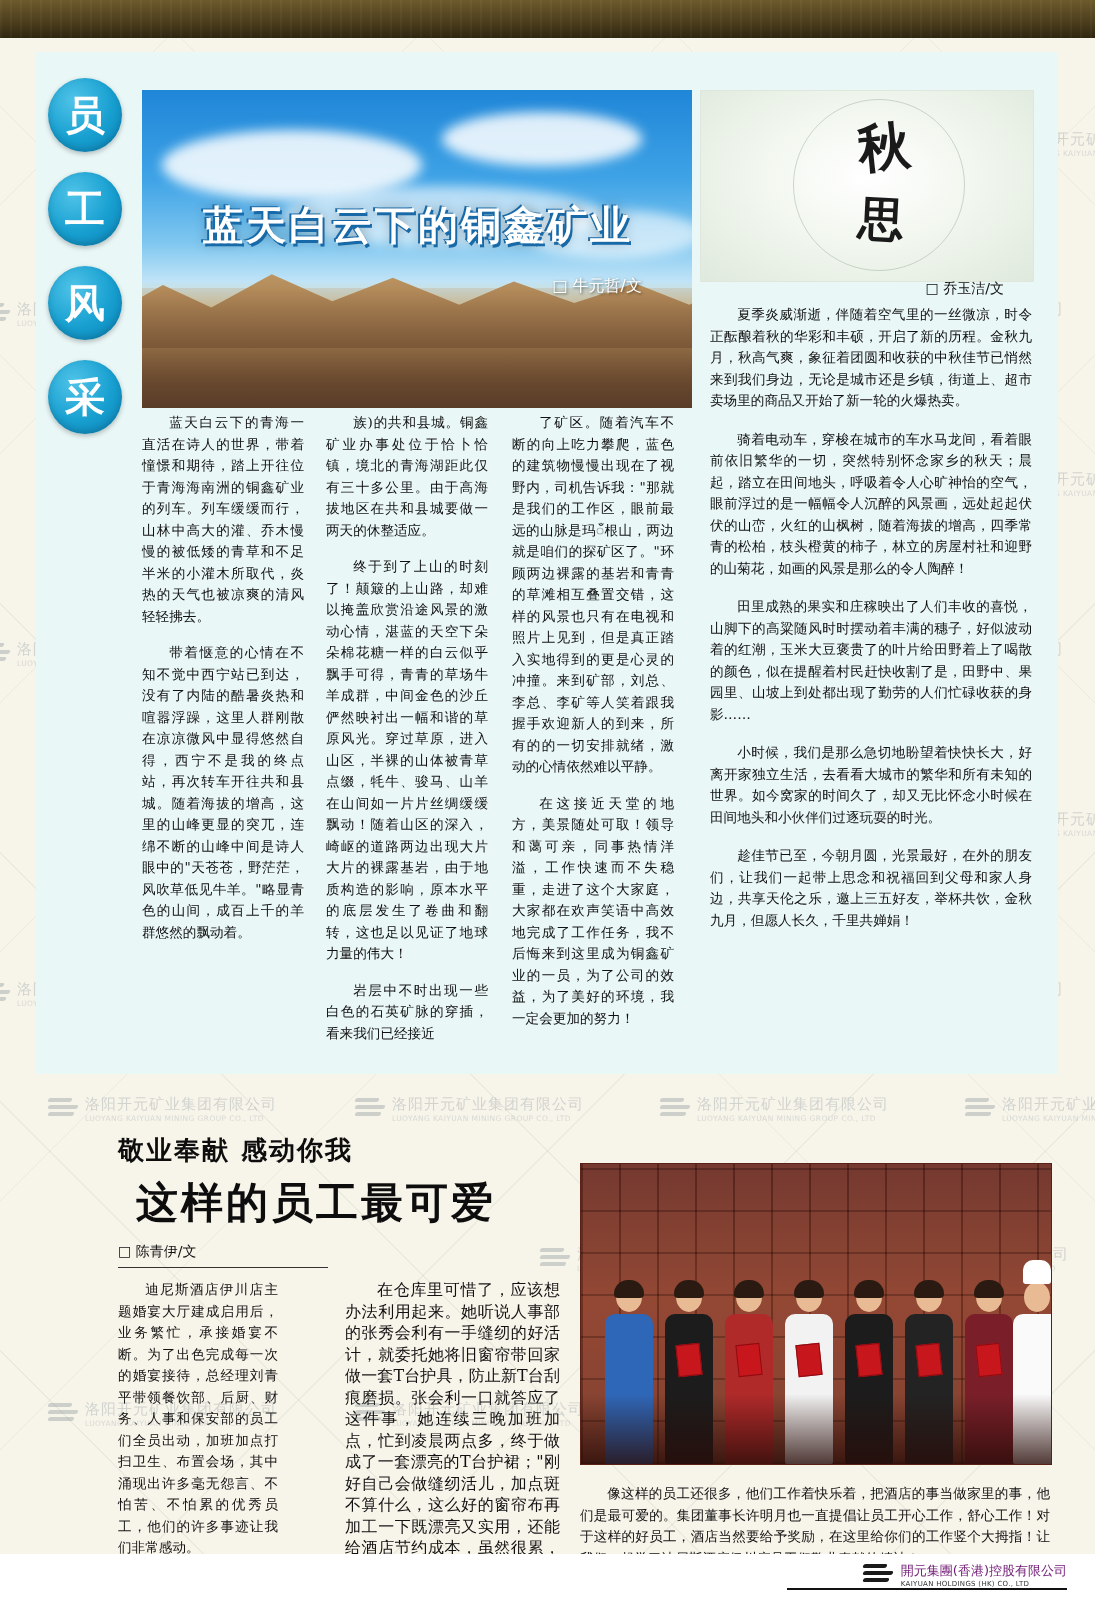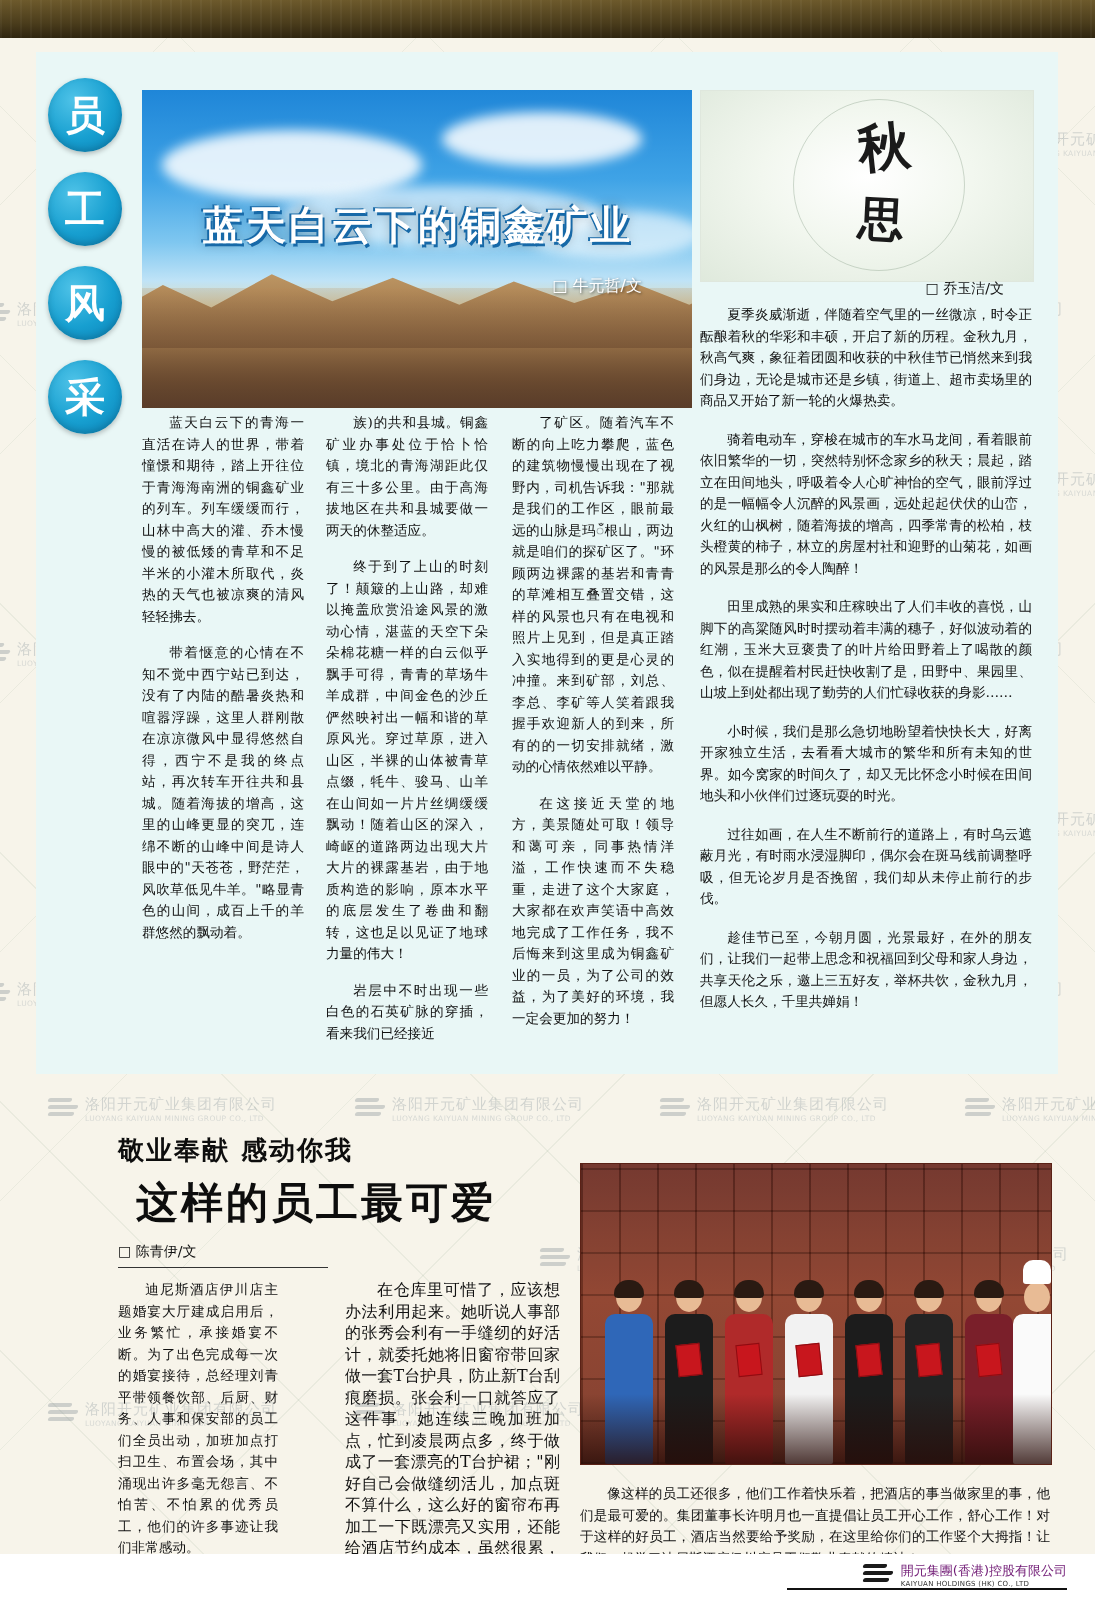--- a/index.html
+++ b/index.html
@@ -91,21 +91,21 @@
   
   .cols{position:absolute;left:0;top:0;width:1095px;}
   .col{position:absolute;font-size:13.6px;line-height:21.5px;color:#111;text-align:justify;
     font-family:"DejaVu Serif","Liberation Serif",serif;}
   .col p{margin:0 0 15px 0;text-indent:2em;}
 
   #c1{left:142px;top:374px;width:162px;}
   #c2{left:326px;top:374px;width:162px;}
   #c3{left:512px;top:374px;width:162px;}
   #c4{left:700px;top:266px;width:332px;}
-  #c4 p{margin-bottom:17px;}
+  #c4 p{margin-bottom:17px;margin-left:10px;}
 
   
   .bottom{position:absolute;left:0;top:1095px;width:1095px;}
   .b-kicker{position:absolute;left:118px;top:0;font-family:"DejaVu Sans",sans-serif;
     font-weight:bold;font-size:26px;color:#0d0d0d;letter-spacing:2px;}
   .b-title{position:absolute;left:136px;top:42px;font-family:Liberation Mono, monospace;
     font-weight:bold;font-size:42px;color:#0d0d0d;letter-spacing:3px;}
   .b-byline{position:absolute;left:118px;top:110px;font-size:14px;font-family:"DejaVu Sans",sans-serif;color:#111;}
   .b-rule{position:absolute;left:118px;top:134px;width:210px;height:1px;background:#333;}
 
@@ -194,21 +194,20 @@
     </div>
     <div class="col" id="c3">
       <p>了矿区。随着汽车不断的向上吃力攀爬，蓝色的建筑物慢慢出现在了视野内，司机告诉我："那就是我们的工作区，眼前最远的山脉是玛ँ根山，两边就是咱们的探矿区了。"环顾两边裸露的基岩和青青的草滩相互叠置交错，这样的风景也只有在电视和照片上见到，但是真正踏入实地得到的更是心灵的冲撞。来到矿部，刘总、李总、李矿等人笑着跟我握手欢迎新人的到来，所有的的一切安排就绪，激动的心情依然难以平静。</p>
       <p>在这接近天堂的地方，美景随处可取！领导和蔼可亲，同事热情洋溢，工作快速而不失稳重，走进了这个大家庭，大家都在欢声笑语中高效地完成了工作任务，我不后悔来到这里成为铜鑫矿业的一员，为了公司的效益，为了美好的环境，我一定会更加的努力！</p>
     </div>
     <div class="col" id="c4">
       <p>夏季炎威渐逝，伴随着空气里的一丝微凉，时令正酝酿着秋的华彩和丰硕，开启了新的历程。金秋九月，秋高气爽，象征着团圆和收获的中秋佳节已悄然来到我们身边，无论是城市还是乡镇，街道上、超市卖场里的商品又开始了新一轮的火爆热卖。</p>
       <p>骑着电动车，穿梭在城市的车水马龙间，看着眼前依旧繁华的一切，突然特别怀念家乡的秋天；晨起，踏立在田间地头，呼吸着令人心旷神怡的空气，眼前浮过的是一幅幅令人沉醉的风景画，远处起起伏伏的山峦，火红的山枫树，随着海拔的增高，四季常青的松柏，枝头橙黄的柿子，林立的房屋村社和迎野的山菊花，如画的风景是那么的令人陶醉！</p>
       <p>田里成熟的果实和庄稼映出了人们丰收的喜悦，山脚下的高粱随风时时摆动着丰满的穗子，好似波动着的红潮，玉米大豆褒贵了的叶片给田野着上了喝散的颜色，似在提醒着村民赶快收割了是，田野中、果园里、山坡上到处都出现了勤劳的人们忙碌收获的身影……</p>
       <p>小时候，我们是那么急切地盼望着快快长大，好离开家独立生活，去看看大城市的繁华和所有未知的世界。如今窝家的时间久了，却又无比怀念小时候在田间地头和小伙伴们过逐玩耍的时光。</p>
-      <p>过往如画，在人生不断前行的道路上，有时乌云遮蔽月光，有时雨水浸湿脚印，偶尔会在斑马线前调整呼吸，但无论岁月是否挽留，我们却从未停止前行的步伐。</p>
       <p>趁佳节已至，今朝月圆，光景最好，在外的朋友们，让我们一起带上思念和祝福回到父母和家人身边，共享天伦之乐，邀上三五好友，举杯共饮，金秋九月，但愿人长久，千里共婵娟！</p>
     </div>
   </div>
 
   <div class="bottom">
     <div class="b-kicker">敬业奉献  感动你我</div>
     <div class="b-title">这样的员工最可爱</div>
     <div class="b-byline">□ 陈青伊/文</div>
     <div class="b-rule"></div>
 

